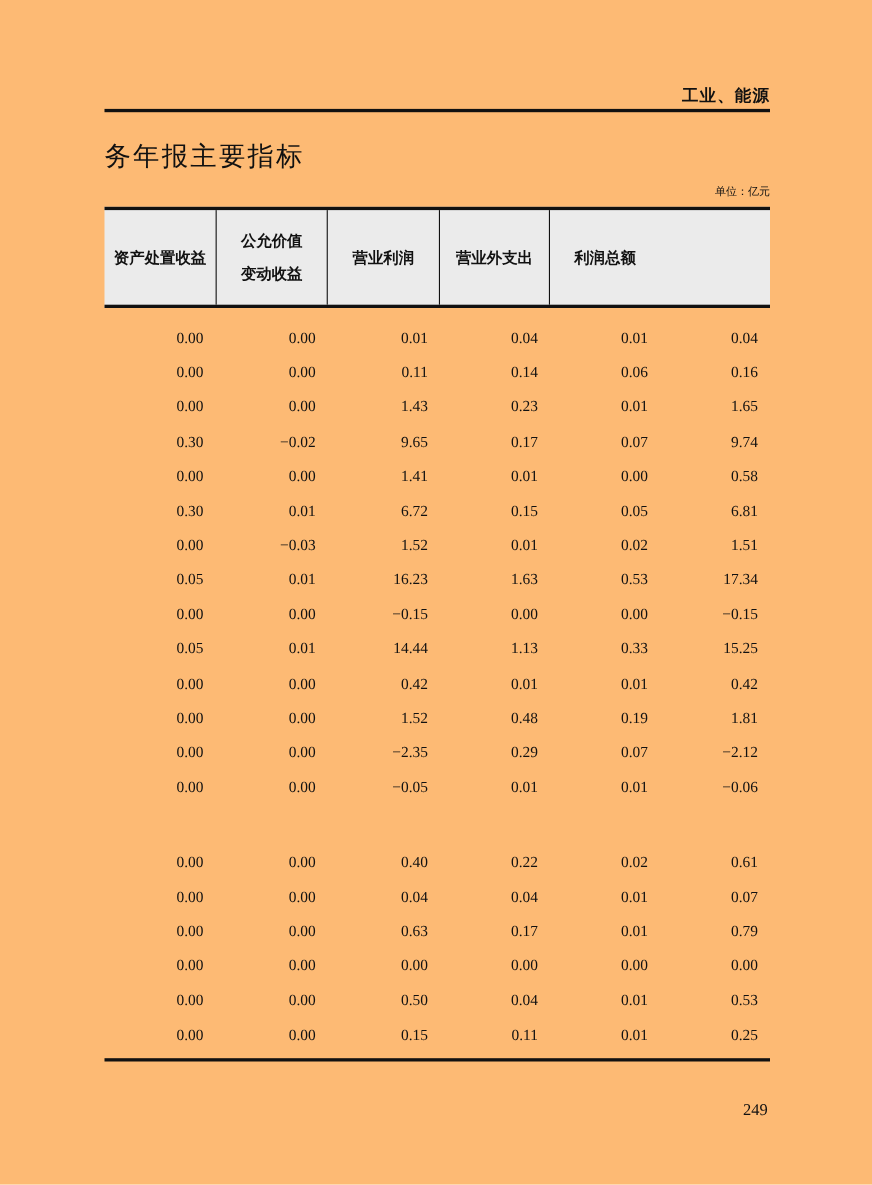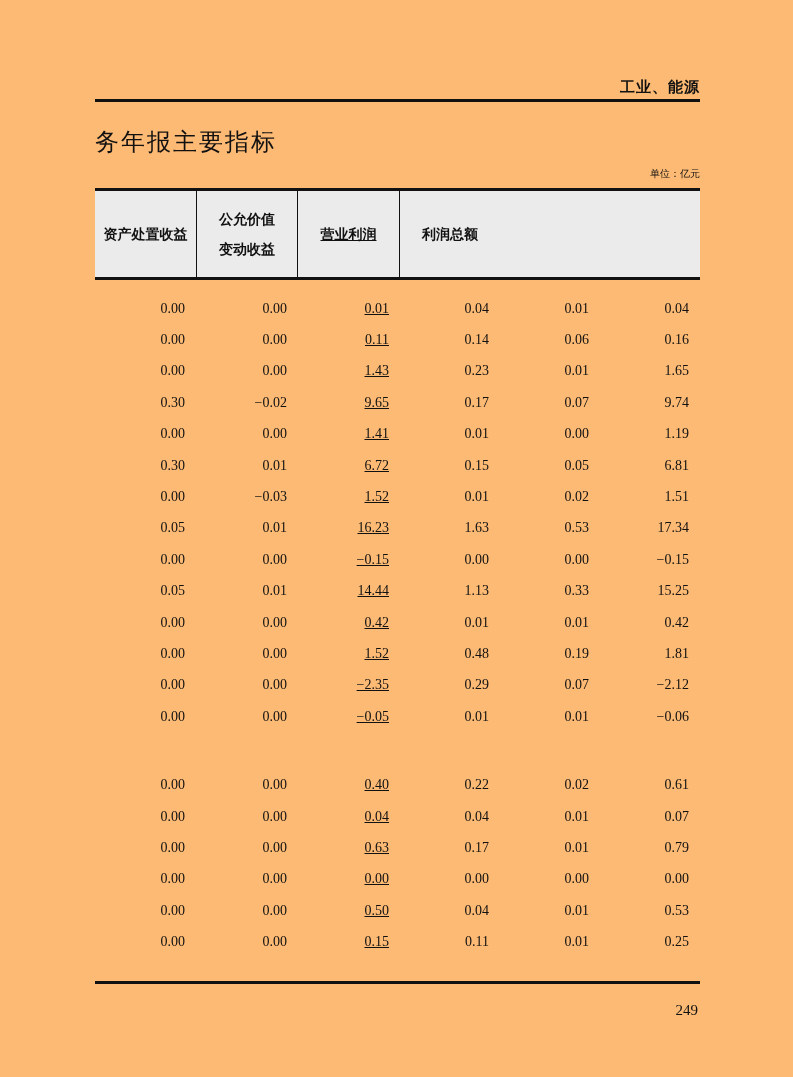--- a/index.html
+++ b/index.html
@@ -69,28 +69,28 @@
     font-family: "Liberation Sans", sans-serif;
     font-weight: bold;
     font-size: 14px;
     line-height: 2.15;
     color: #111;
     border-right: 1px solid #111;
   }
   .th:last-child { border-right: none; }
   .c0 { width: 101px; }
   .c1 { width: 102px; }
-  .c2 { width: 102px; text-decoration: underline; }
+  .c2 { width: 102px; }
   .c3 { width: 100px; }
   .c4 { width: 100px; }
   .c5 { width: 100px; text-align: center; }
   .tbody {
     border-bottom: 3px solid #111;
     padding-top: 13px;
-    padding-bottom: 23px;
+    padding-bottom: 4px;
   }
   .trow {
     display: flex;
     height: 31.4px;
     align-items: center;
   }
   .tcell {
     text-align: right;
     padding-right: 11px;
     font-size: 14px;
@@ -120,20 +120,23 @@
     <div class="thead">
       <div class="th c1">
         <span>资产处置收益</span>
       </div>
       <div class="th c0">
         <span>公允价值</span>
         <span>变动收益</span>
       </div>
       <div class="th c2">
         <span>营业利润</span>
+      </div>
+      <div class="th c4">
+        <span>营业外支出</span>
       </div>
       <div class="th c5">
         <span>利润总额</span>
       </div>
     </div>
     <div class="tbody">
         <div class="trow">
           <div class="tcell c0">0.00</div>
           <div class="tcell c1">0.00</div>
           <div class="tcell c2">0.01</div>
@@ -164,21 +167,21 @@
           <div class="tcell c3">0.17</div>
           <div class="tcell c4">0.07</div>
           <div class="tcell c5">9.74</div>
         </div>
         <div class="trow">
           <div class="tcell c0">0.00</div>
           <div class="tcell c1">0.00</div>
           <div class="tcell c2">1.41</div>
           <div class="tcell c3">0.01</div>
           <div class="tcell c4">0.00</div>
-          <div class="tcell c5">1.19</div>
+          <div class="tcell c5">0.58</div>
         </div>
         <div class="trow">
           <div class="tcell c0">0.30</div>
           <div class="tcell c1">0.01</div>
           <div class="tcell c2">6.72</div>
           <div class="tcell c3">0.15</div>
           <div class="tcell c4">0.05</div>
           <div class="tcell c5">6.81</div>
         </div>
         <div class="trow">

